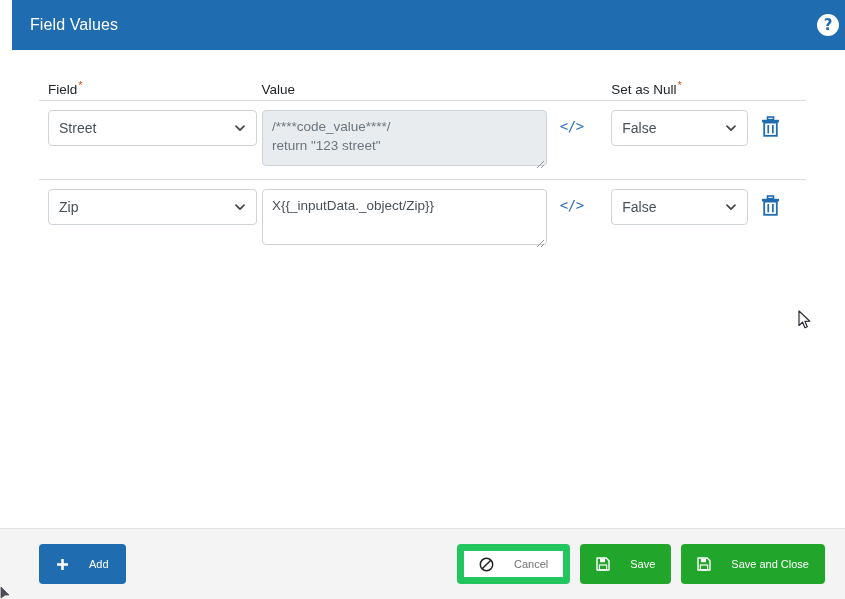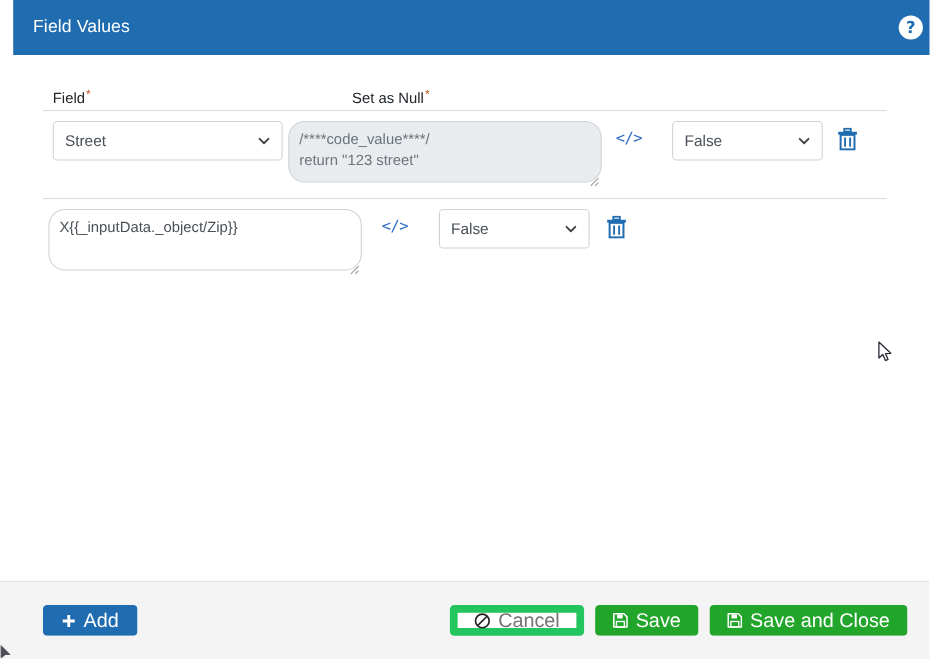--- a/index.html
+++ b/index.html
@@ -135,21 +135,21 @@
     flex: none;
     margin-left: 6px;
   }
   .chev svg { display: block; }
 
   
   .ta {
     width: 285px;
     height: 56px;
     border: 1px solid #ced4da;
-    border-radius: 15px;
+    border-radius: 4px;
     background: #ffffff;
     color: #495057;
     font-size: 13.5px;
     font-family: "Liberation Sans", sans-serif;
     padding: 6px 9px;
     line-height: 19px;
     resize: none;
     overflow: hidden;
     position: relative;
     white-space: pre;
@@ -199,27 +199,27 @@
     align-items: center;
     padding: 0 20px;
   }
   .footer-right {
     margin-left: auto;
     display: flex;
     align-items: center;
     gap: 10px;
   }
   .btn {
-    height: 28px;
+    height: 40px;
     border-radius: 4px;
     display: inline-flex;
     align-items: center;
     justify-content: center;
-    gap: 7px;
-    font-size: 18px;
+    gap: 20px;
+    font-size: 11px;
     cursor: pointer;
     border: 1px solid transparent;
     padding: 0 15px;
     font-family: "Liberation Sans", sans-serif;
     white-space: nowrap;
   }
   .btn-add {
     background: #1f6cb0;
     color: #ffffff;
     padding: 0 16px;
@@ -266,20 +266,23 @@
     <div class="title-text">Field Values</div>
     <div class="help-icon">?</div>
   </div>
 
   <div class="body-area">
     <div class="grid">
 
       <div class="col-head-row">
         <div class="col-head c-field">
           <span>Field</span><span class="req">*</span>
+        </div>
+        <div class="col-head c-value">
+          <span>Value</span>
         </div>
         <div class="col-head c-code"></div>
         <div class="col-head c-null">
           <span>Set as Null</span><span class="req">*</span>
         </div>
         <div class="col-head c-del"></div>
       </div>
 
       <div class="row">
         <div class="cell c-field">
@@ -325,20 +328,30 @@
                 <rect x="3.2" y="6.6" width="12.6" height="13.2" fill="none" stroke="#1f6cb0" stroke-width="1.8"></rect>
                 <rect x="6.4" y="9" width="1.7" height="8.4" fill="#1f6cb0"></rect>
                 <rect x="11" y="9" width="1.7" height="8.4" fill="#1f6cb0"></rect>
               </svg>
             </span>
           </button>
         </div>
       </div>
 
       <div class="row">
+        <div class="cell c-field">
+          <div class="sel field-sel">
+            <span class="sel-val">Zip</span>
+            <span class="chev">
+              <svg width="12" height="12" viewBox="0 0 12 12">
+                  <path d="M2 4.2 L6 8.2 L10 4.2" fill="none" stroke="#444" stroke-width="1.7" stroke-linecap="round" stroke-linejoin="round"></path>
+                </svg>
+            </span>
+          </div>
+        </div>
         <div class="cell c-value">
           <div class="ta-wrap">
             <textarea class="ta" style="">X{{_inputData._object/Zip}}</textarea>
             <span class="ta-grip">
               <svg width="12" height="12" viewBox="0 0 12 12">
                   <path d="M11 4 L4 11 M11 8 L8 11" stroke="#9b9b9b" stroke-width="1" fill="none"></path>
                 </svg>
             </span>
           </div>
         </div>

